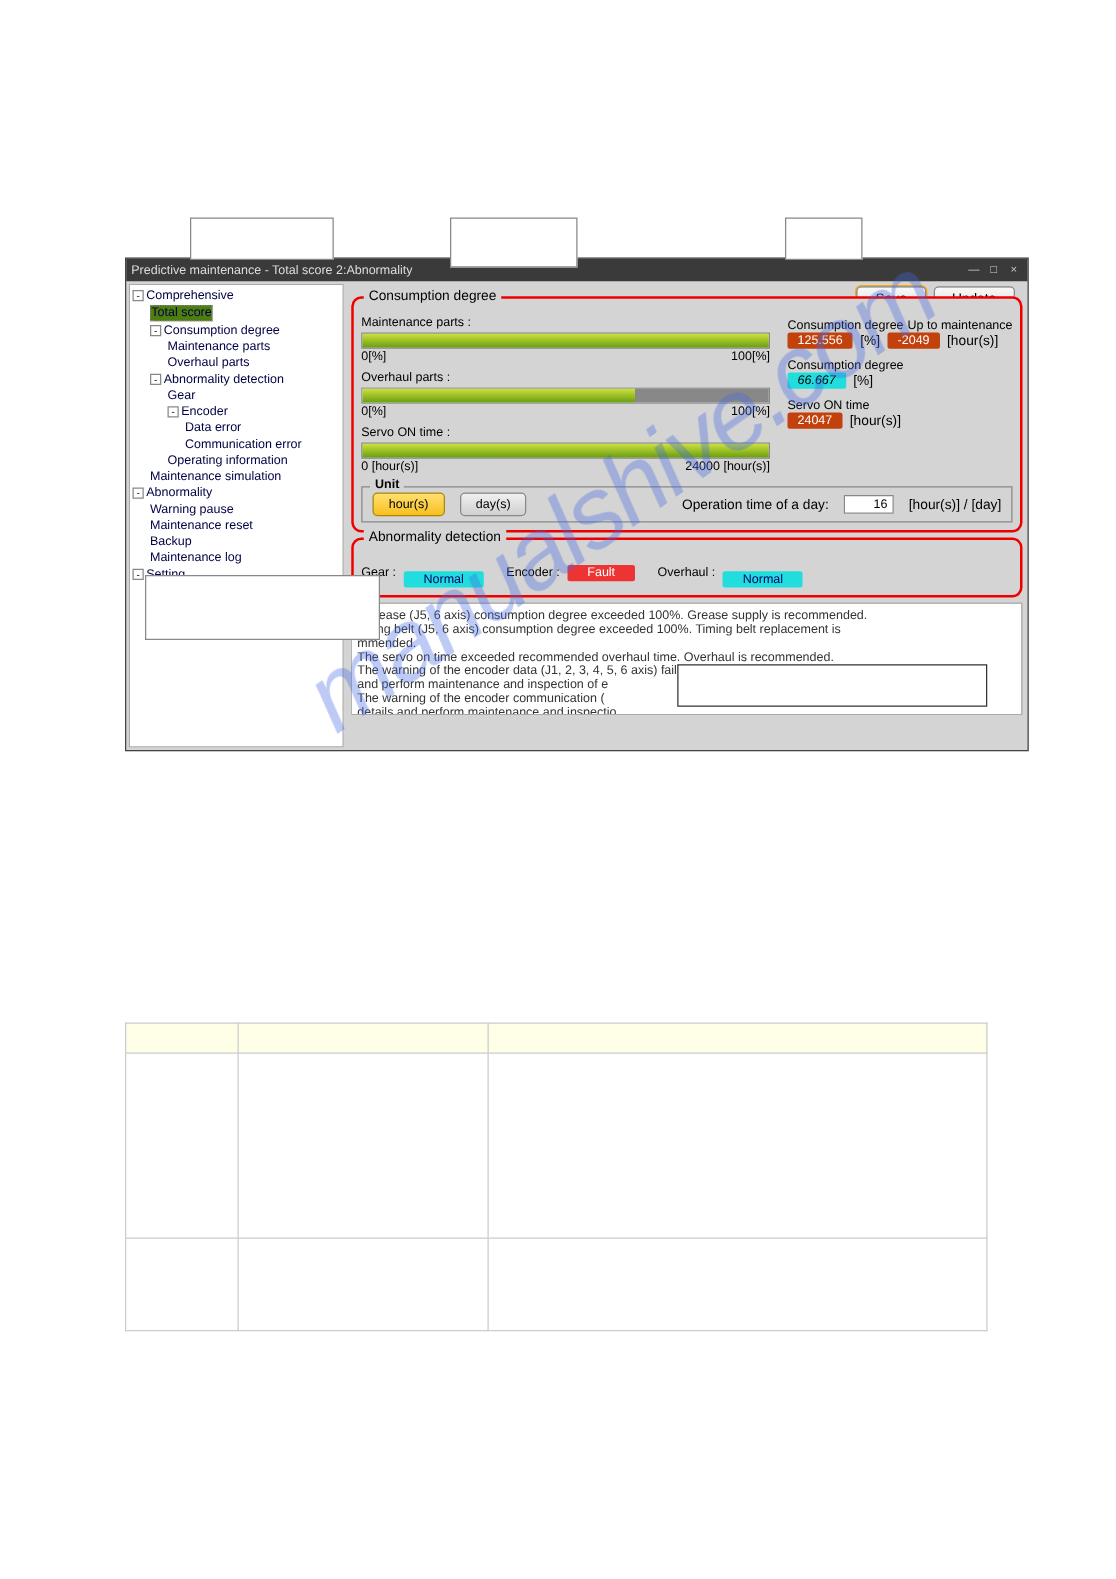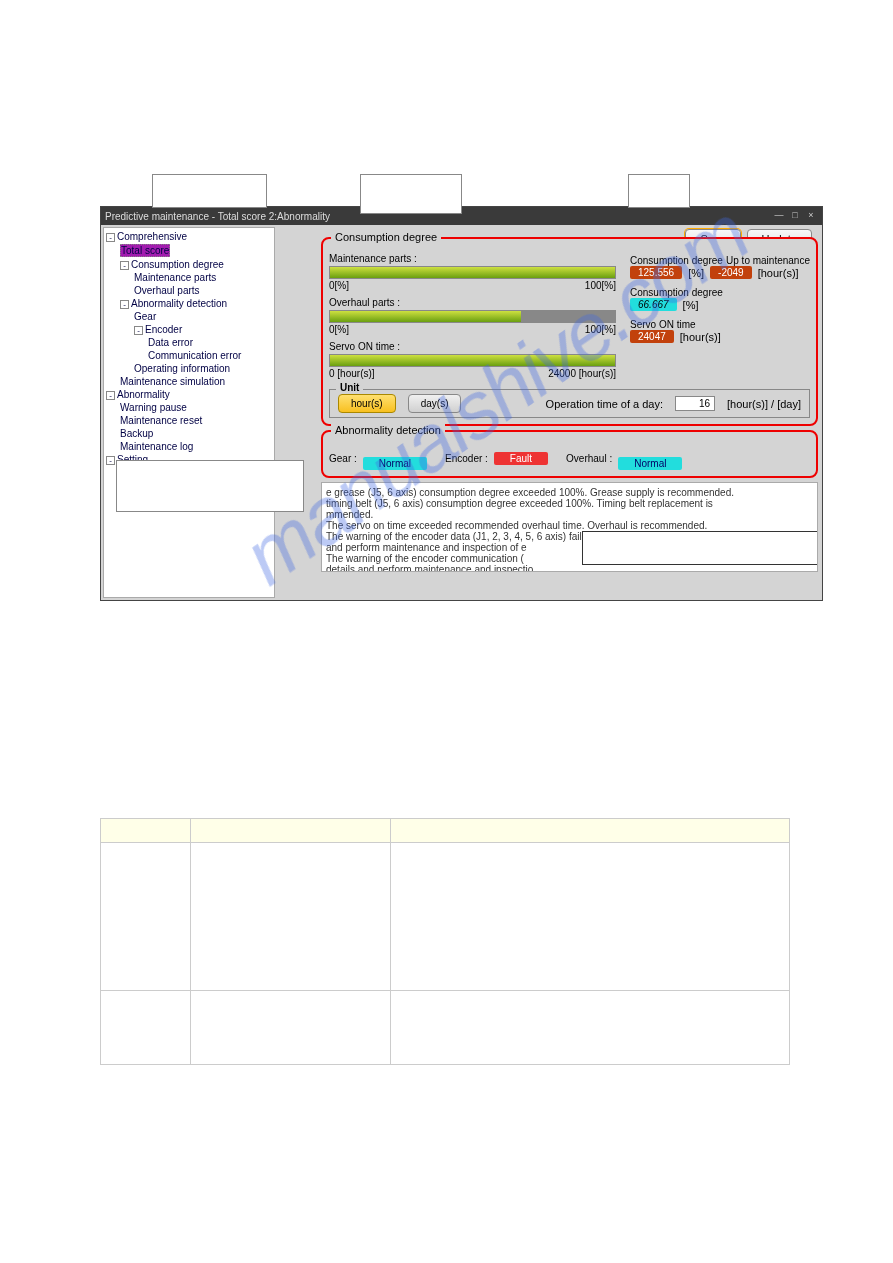--- a/index.html
+++ b/index.html
@@ -4,29 +4,29 @@
   <style>
     * { box-sizing: border-box; margin: 0; padding: 0; }
     body { font-family: Tahoma, Arial, sans-serif; font-size: 11px; background: #fff; width: 893px; height: 1263px; position: relative; }
     
     .app-window { position: absolute; left: 100px; top: 206px; width: 723px; height: 395px; border: 1px solid #444; background: #d4d4d4; }
     .titlebar { height: 18px; background: #3a3a3a; color: #ddd; padding: 2px 4px; font-size: 10px; display: flex; align-items: center; }
     .titlebar-text { flex: 1; }
     .win-btns { display: flex; gap: 2px; }
     .win-btn { width: 14px; height: 12px; color: #ccc; font-size: 9px; text-align: center; line-height: 10px; }
     
-    .app-body { display: flex; height: calc(100% - 18px); gap: 40px; }
+    .app-body { display: flex; height: calc(100% - 18px); }
     .tree-panel { width: 172px; background: #fff; border: 1px solid #aaa; margin: 2px; overflow: auto; padding: 2px; font-size: 10px; color: #004; }
     .tree-node { padding: 1px 0; }
     .tree-toggle { display: inline-block; width: 9px; height: 9px; border: 1px solid #888; font-size: 8px; line-height: 8px; text-align: center; margin-right: 2px; }
     .tree-root { }
     .tree-l1 { padding-left: 14px; }
     .tree-l2 { padding-left: 28px; }
     .tree-l3 { padding-left: 42px; }
-    .tree-selected { background: #a21caf; border: 1px dotted #888; display: inline-block; }
+    .tree-selected { background: #4d7c0f; border: 1px dotted #888; display: inline-block; }
     
     .content-panel { flex: 1; padding: 4px; position: relative; }
     
     .section-box { border: 2px solid #e00; border-radius: 8px; padding: 6px; margin-bottom: 4px; background: #d4d4d4; position: relative; }
     
     .fieldset-label { position: absolute; top: -8px; left: 8px; background: #d4d4d4; padding: 0 4px; font-size: 11px; }
     
     .top-buttons { position: absolute; right: 10px; top: 4px; display: flex; gap: 6px; }
     .btn { padding: 3px 14px; border: 1px solid #888; border-radius: 4px; background: linear-gradient(#f8f8f8,#e0e0e0); font-size: 11px; cursor: pointer; }
     .btn-highlight { box-shadow: 0 0 0 1px #fa0; }

